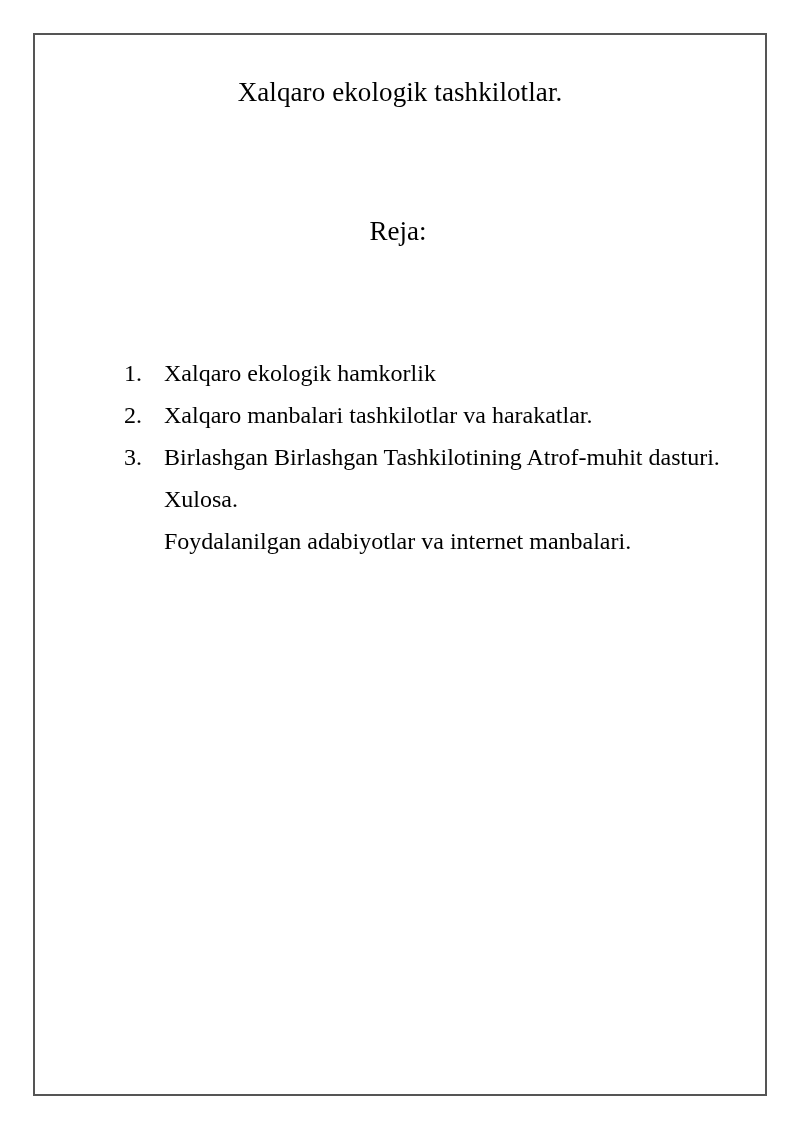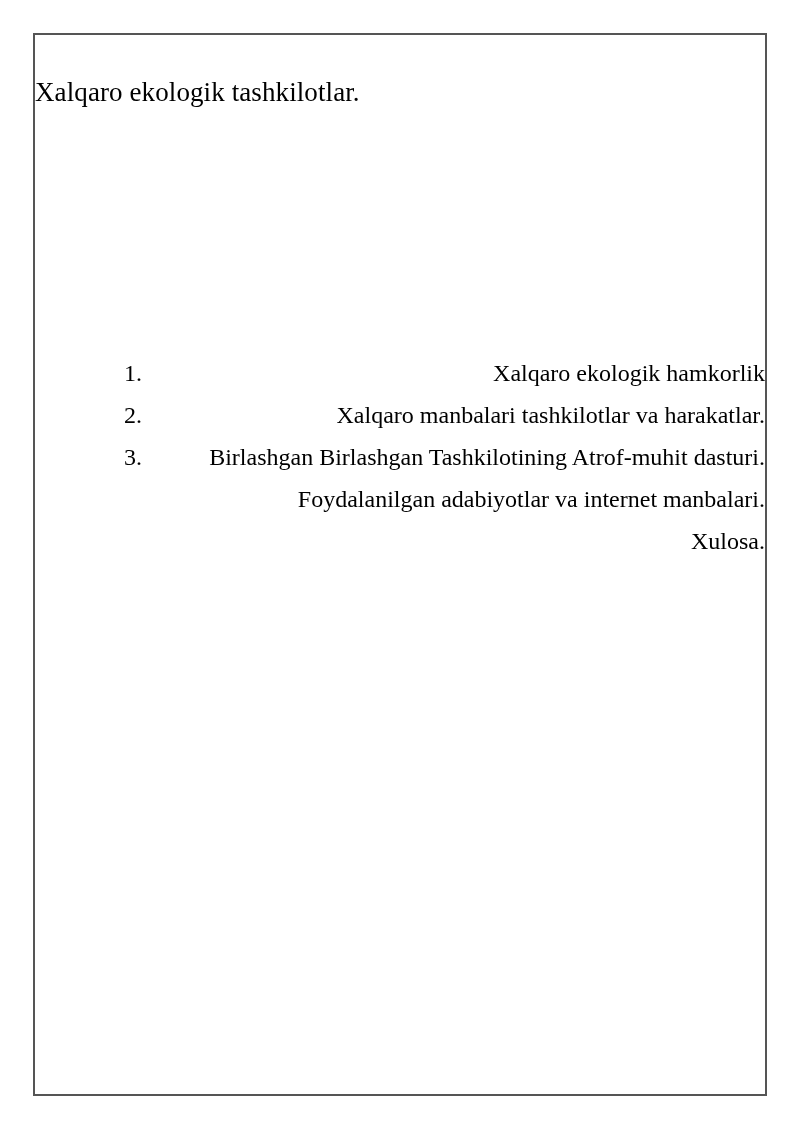--- a/index.html
+++ b/index.html
@@ -31,21 +31,21 @@
     position: relative;
     width: 100%;
     height: 100%;
   }
 
   .doc-title {
     position: absolute;
     top: 41px;
     left: 0;
     width: 100%;
-    text-align: left;
+    text-align: center;
     font-size: 27px;
     line-height: 1.25;
     letter-spacing: 0.1px;
     white-space: nowrap;
   }
 
   .doc-subtitle {
     position: absolute;
     top: 180px;
     left: 0;
@@ -78,53 +78,53 @@
     width: 40px;
     flex: 0 0 40px;
     margin-left: 89px;
     text-align: left;
     font-size: 24px;
   }
 
   .plan-text {
     flex: 1 1 auto;
     font-size: 24px;
-    text-align: right;
   }
 
   .plan-row.no-num .plan-num {
     visibility: hidden;
   }
 </style>
 </head>
 <body>
 
 <div id="page">
   <div id="doc-body">
 
     <div class="doc-title">Xalqaro ekologik tashkilotlar.</div>
 
+    <div class="doc-subtitle">Reja:</div>
 
     <ol class="plan-list">
       <li class="plan-row">
         <span class="plan-num">1.</span>
         <span class="plan-text">Xalqaro ekologik hamkorlik</span>
       </li>
       <li class="plan-row">
         <span class="plan-num">2.</span>
         <span class="plan-text">Xalqaro manbalari tashkilotlar va harakatlar.</span>
       </li>
       <li class="plan-row">
         <span class="plan-num">3.</span>
         <span class="plan-text">Birlashgan Birlashgan Tashkilotining Atrof-muhit dasturi.</span>
       </li>
       <li class="plan-row no-num">
         <span class="plan-num"></span>
-        <span class="plan-text">Foydalanilgan adabiyotlar va internet manbalari.</span>
+        <span class="plan-text">Xulosa.</span>
       </li>
       <li class="plan-row no-num">
         <span class="plan-num"></span>
-        <span class="plan-text">Xulosa.</span>
+        <span class="plan-text">Foydalanilgan adabiyotlar va internet manbalari.</span>
       </li>
     </ol>
 
   </div>
 </div>
 
 </body></html>

